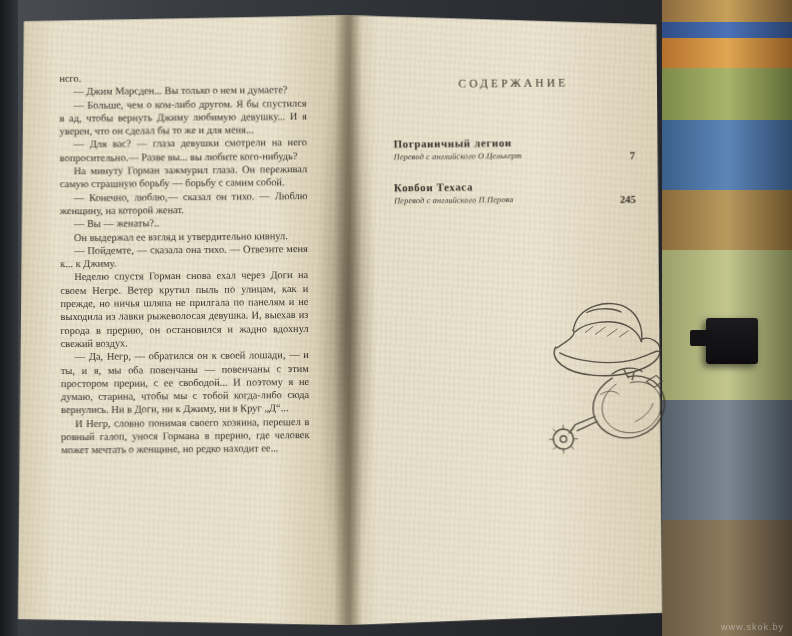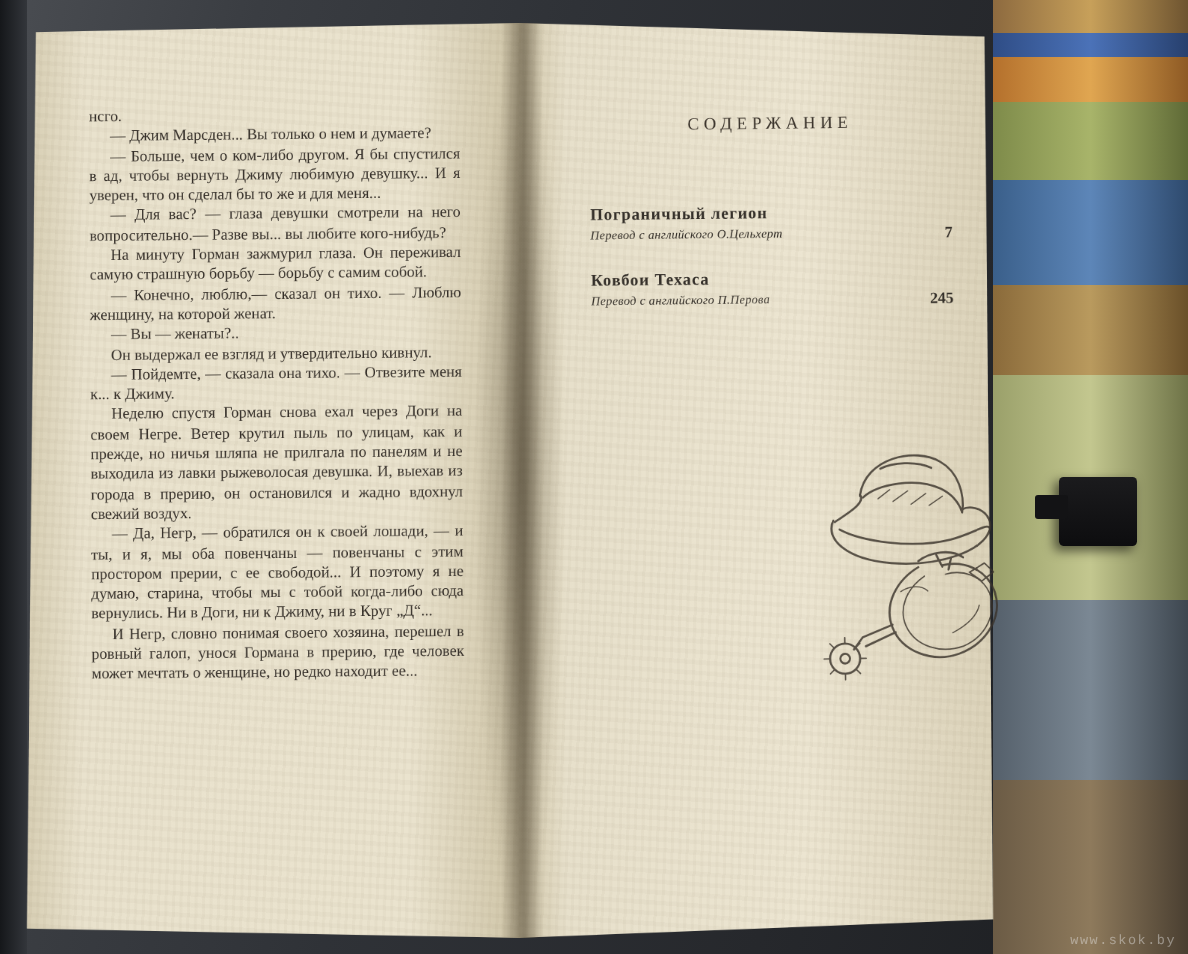--- a/index.html
+++ b/index.html
@@ -113,21 +113,21 @@
   }
   
   .drawing{
     position:absolute;left:500px;top:268px;width:200px;height:190px;
     transform:rotate(-1deg);
     opacity:.82;
   }
   
   .wm{
     position:absolute;right:8px;bottom:4px;
-    font-family:Liberation Mono, monospace;
+    font-family:Liberation Sans, sans-serif;
     font-size:9px;color:rgba(230,230,230,.45);letter-spacing:1px;
   }
   .shadow-gutter{
     position:absolute;left:300px;top:0;width:60px;height:610px;
     background:radial-gradient(ellipse at 50% 50%, rgba(40,32,20,.30) 0%, rgba(40,32,20,0) 70%);
     pointer-events:none;
   }
 </style>
 </head>
 <body>

